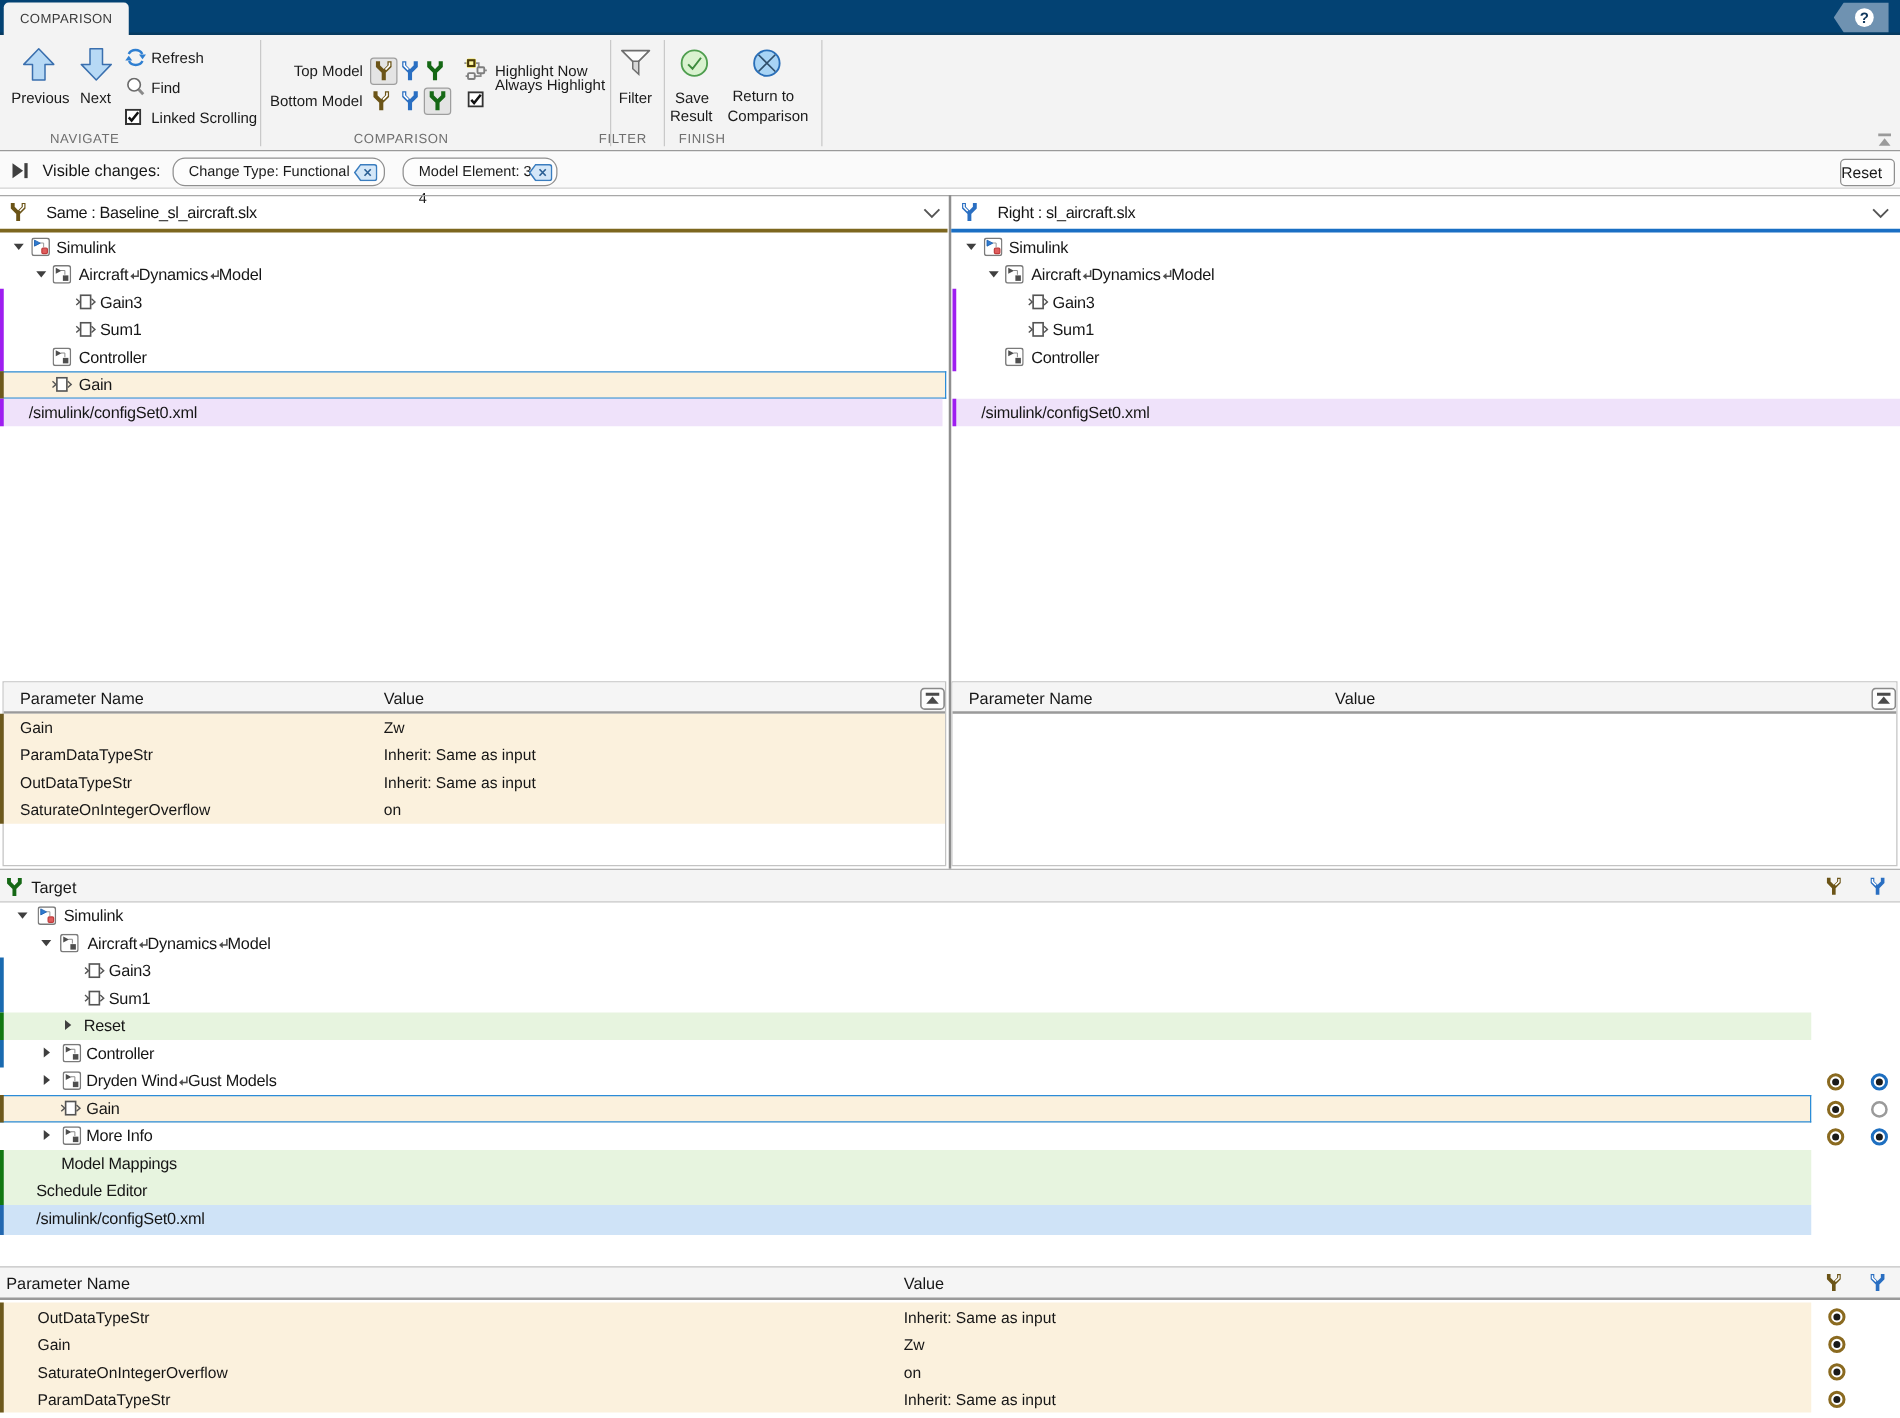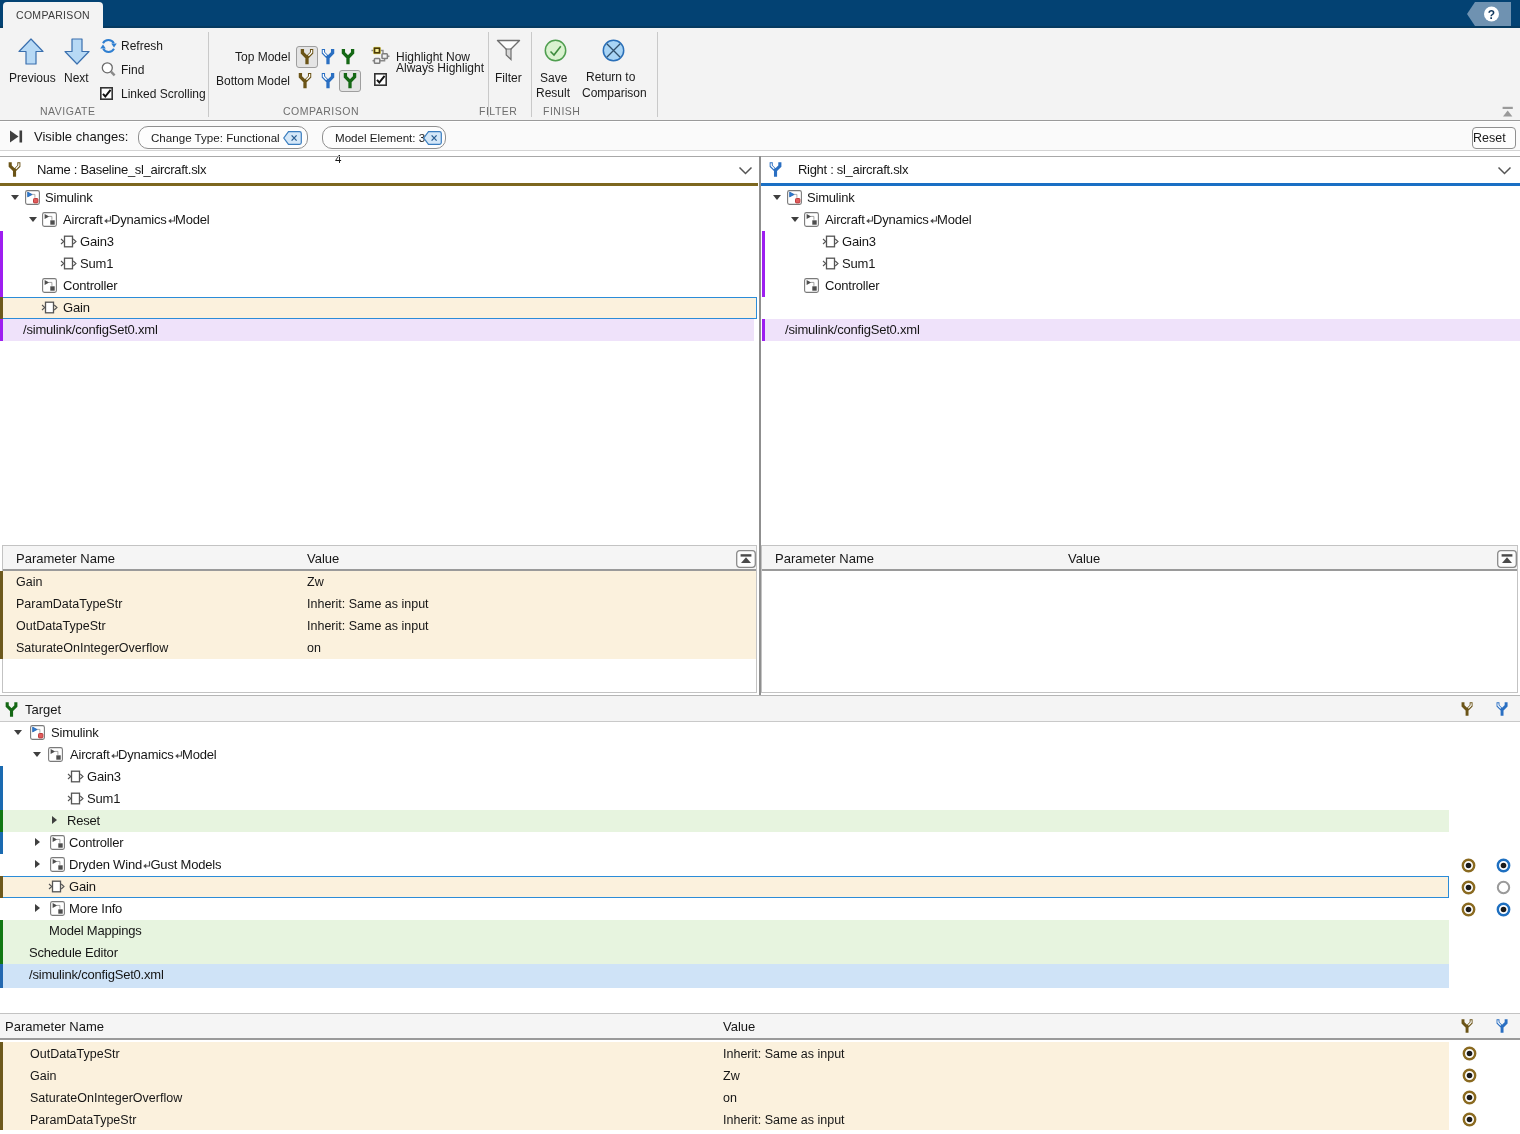--- a/index.html
+++ b/index.html
@@ -169,21 +169,21 @@
     </svg>
   </div>
   <div class="a" id="resetbtn">Reset</div>
 
   <div class="a" style="left:0;top:156px;width:1520px;height:1px;background:#a8a8a8"></div>
   <div class="a" style="left:759px;top:156px;width:2px;height:541px;background:#8f8f8f"></div>
   <svg class="a" style="left:7px;top:161px" width="16" height="17" viewBox="0 0 17 17">
     <path d="M3.4 0.9 V4.9 L8 9.5 M12.6 0.9 V4.9 L8 9.5 M8 9 V16.2" fill="none" stroke="#6b5417" stroke-width="3.3"></path>
     <path d="M12.6 1.9 V4.5 L9.4 7.7" fill="none" stroke="#fff" stroke-width="1.3"></path>
   </svg>
-  <div class="txt b" style="left:37px;top:162px;letter-spacing:-0.3px">Name : Baseline_sl_aircraft.slx</div>
+  <div class="txt b" style="left:37px;top:162px;letter-spacing:-0.3px">Same : Baseline_sl_aircraft.slx</div>
   <svg class="a" style="left:738px;top:166px" width="15" height="9" viewBox="0 0 15 9">
     <path d="M1.5 1.5 L7.5 7.5 L13.5 1.5" fill="none" stroke="#555" stroke-width="1.5"></path>
   </svg>
   <div class="a" style="left:0;top:183px;width:758px;height:3px;background:#7d671f"></div>
   <svg class="a" style="left:768px;top:161px" width="16" height="17" viewBox="0 0 17 17">
     <path d="M3.4 0.9 V4.9 L8 9.5 M12.6 0.9 V4.9 L8 9.5 M8 9 V16.2" fill="none" stroke="#2a6fc2" stroke-width="3.3"></path>
     <path d="M3.4 1.9 V4.5 L6.6 7.7" fill="none" stroke="#fff" stroke-width="1.3"></path>
   </svg>
   <div class="txt b" style="left:798px;top:162px;letter-spacing:-0.3px">Right : sl_aircraft.slx</div>
   <svg class="a" style="left:1497px;top:166px" width="15" height="9" viewBox="0 0 15 9">

